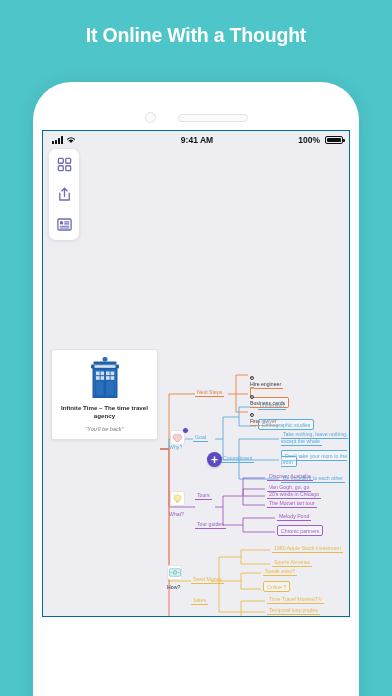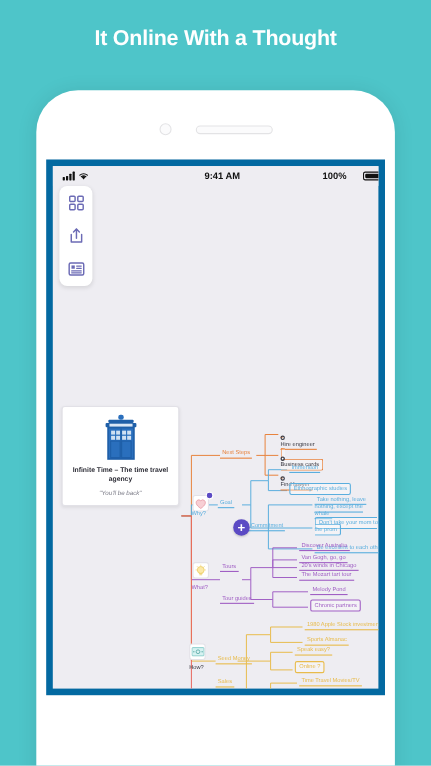--- a/index.html
+++ b/index.html
@@ -35,37 +35,37 @@
   .camera {
     width: 11px; height: 11px; border-radius: 50%;
     border: 1.2px solid #e3e3e5; background: #fbfbfc;
   }
   .speaker {
     width: 70px; height: 8px; border-radius: 4px;
     border: 1.2px solid #e3e3e5; background: #fbfbfc;
   }
 
   .screen {
-    position: absolute; left: 9px; top: 63px;
+    position: absolute; left: 9px; top: 48px;
     width: 308px; height: 487px;
     background: #eeedf2;
-    border: 6px solid #0369a1;
+    border: 1px solid #0369a1;
     overflow: hidden;
   }
 
   
   .statusbar {
     position: absolute; top: 0; left: 0; width: 308px; height: 18px;
     display: flex; align-items: center;
     font-size: 8.5px; font-weight: bold; color: #111;
     background: #eeedf2;
   }
   .sb-left  { position: absolute; left: 9px; display: flex; align-items: flex-end; gap: 3px; }
   .sb-mid   { position: absolute; left: 0; width: 308px; text-align: center; }
-  .sb-right { position: absolute; right: 8px; display: flex; align-items: center; gap: 15px; }
+  .sb-right { position: absolute; right: 8px; display: flex; align-items: center; gap: 5px; }
   .bars { display: flex; align-items: flex-end; gap: 1px; height: 8px; }
   .bars i { display: block; width: 2px; background: #111; border-radius: .5px; }
   .bars i:nth-child(1){height:3px}.bars i:nth-child(2){height:4.5px}
   .bars i:nth-child(3){height:6px}.bars i:nth-child(4){height:8px}
   .batt {
     width: 18px; height: 8.5px; border: 1px solid #111; border-radius: 2px;
     position: relative; padding: 1px;
   }
   .batt::after {
     content:''; position:absolute; right:-3px; top:2.2px;

